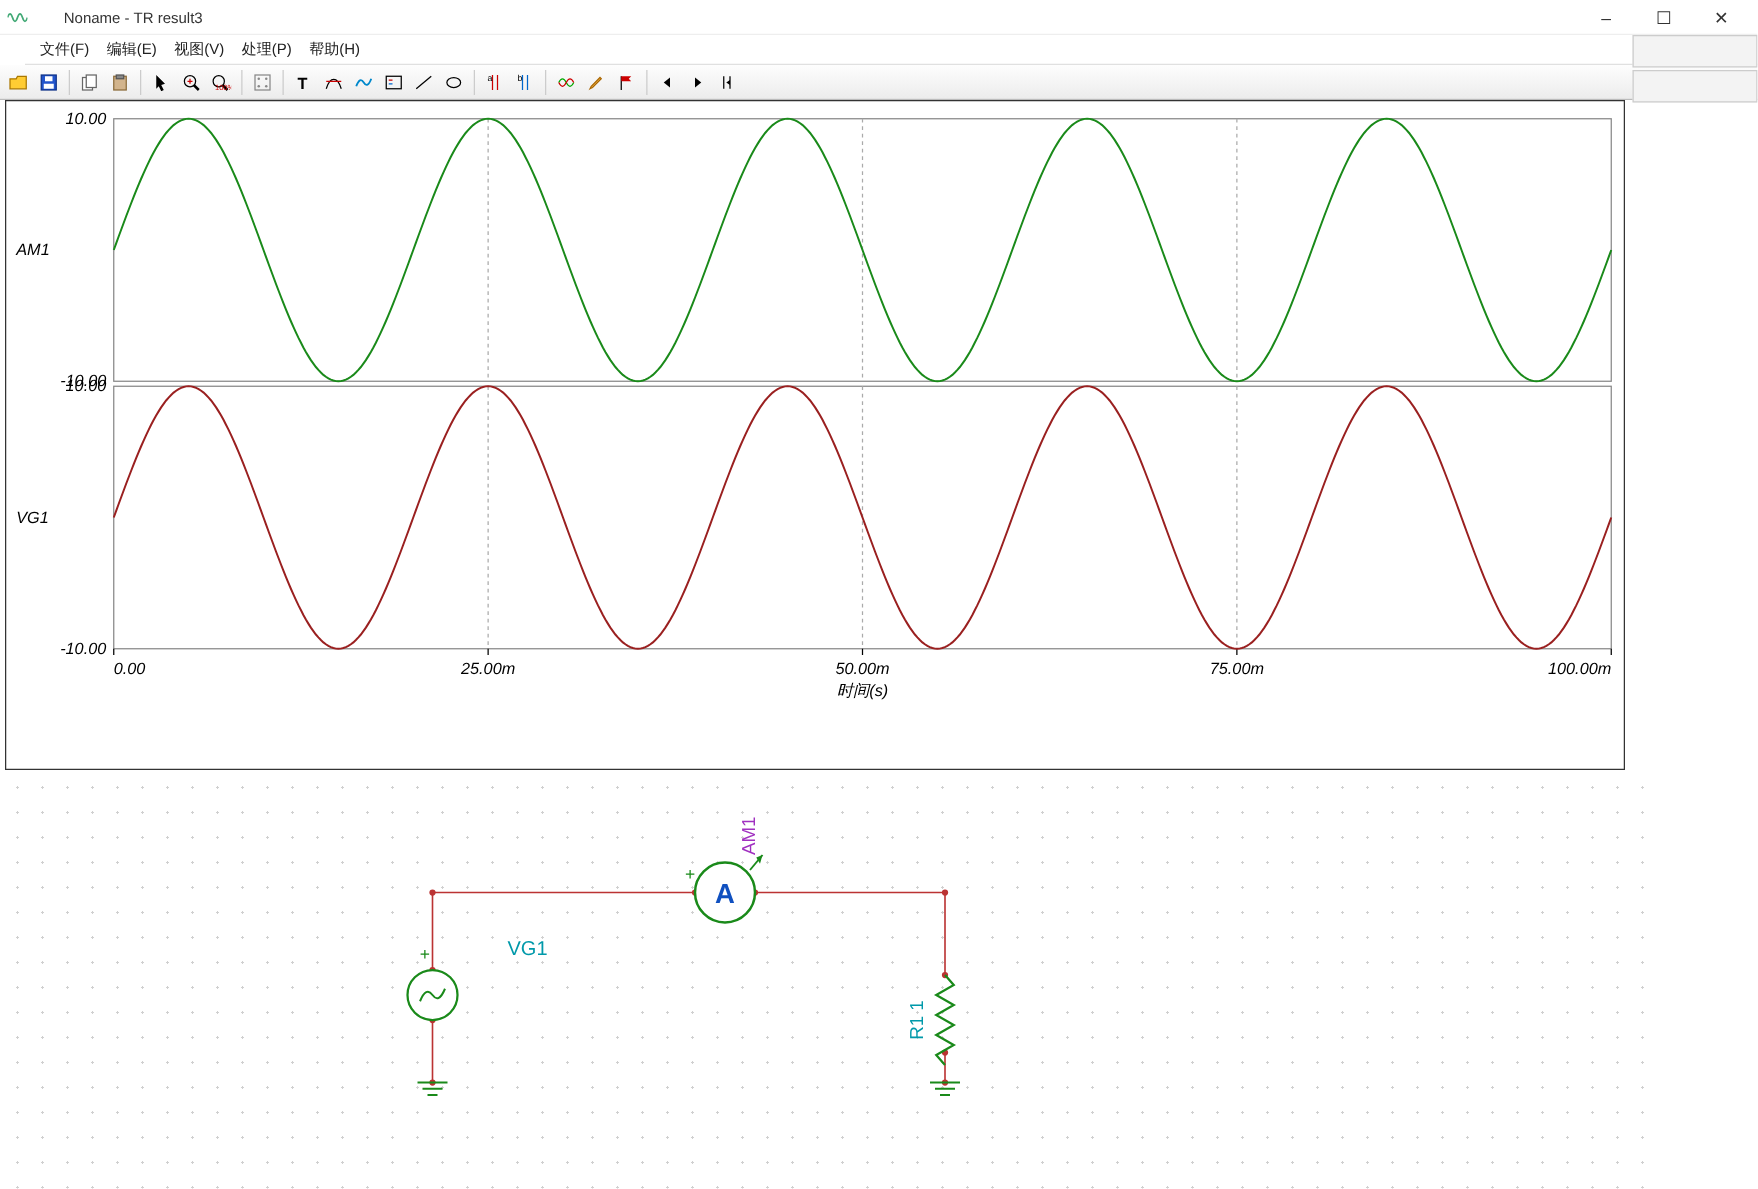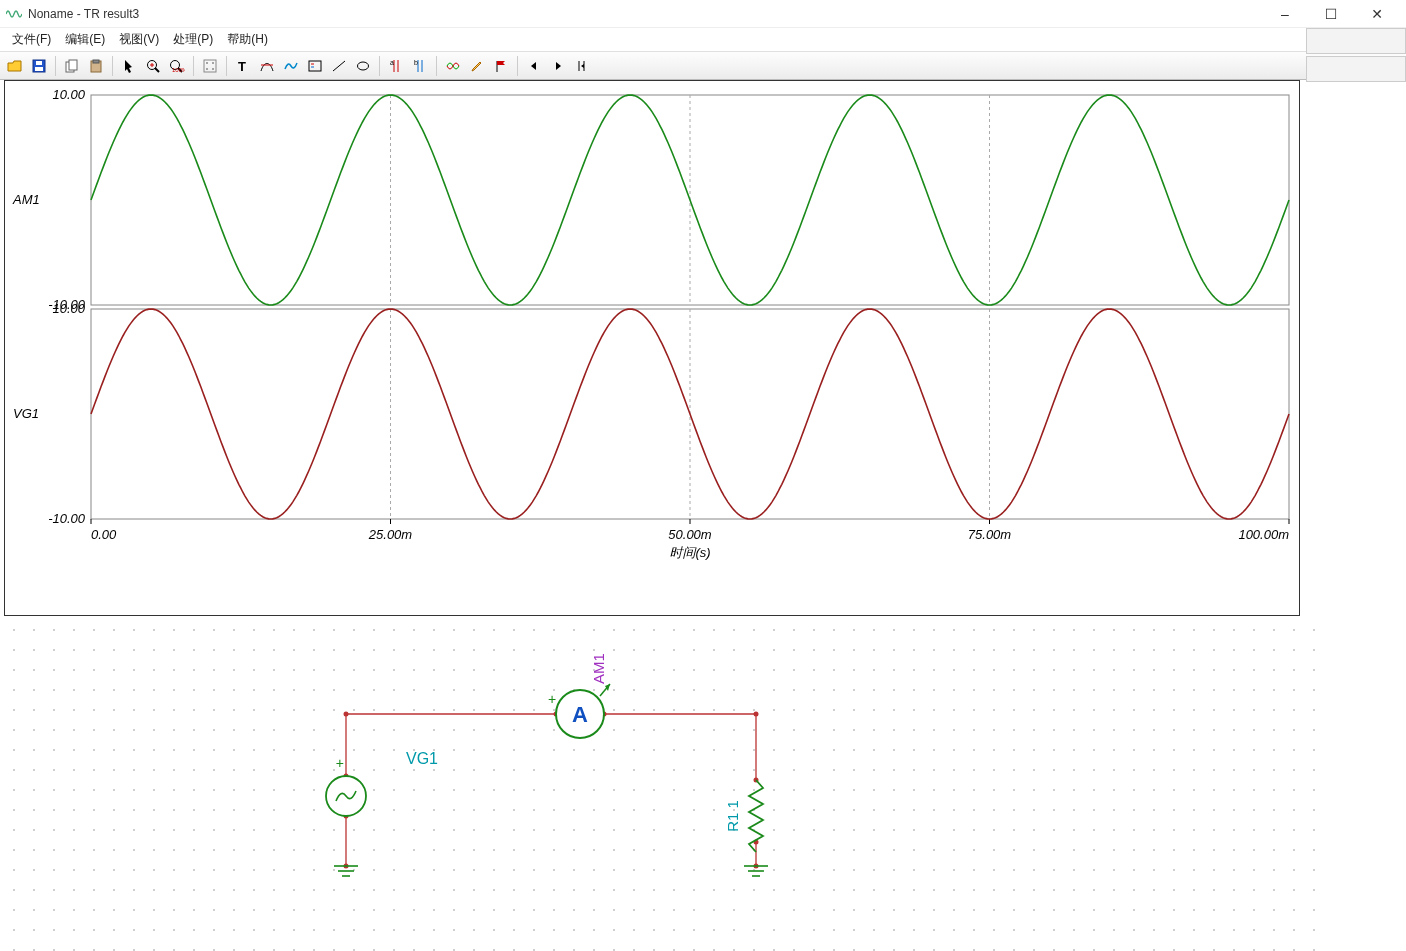--- a/index.html
+++ b/index.html
@@ -1,22 +1,22 @@
 <!DOCTYPE html>
 <html><head>
 <meta charset="utf-8">
 <style>
   * { box-sizing: border-box; margin: 0; padding: 0; }
   body { font-family: "Microsoft YaHei", Arial, sans-serif; font-size: 12px; background: #fff; width: 1406px; height: 951px; overflow: hidden; position: relative; }
   .titlebar { height: 28px; background: #fff; display: flex; align-items: center; padding: 0 6px; border-bottom: 1px solid #eee; }
   .titlebar-icon { width: 16px; height: 16px; margin-right: 6px; display:inline-flex; align-items:center; justify-content:center;}
-  .titlebar-text { flex: 1; font-size: 12px; color: #333; }
+  .titlebar-text { flex: 1; font-size: 12px; color: #333; margin-left: 23px; }
   .win-btns { display: flex; gap: 0; }
   .win-btn { width: 46px; height: 28px; display: flex; align-items: center; justify-content: center; color: #333; font-size: 14px; cursor: default;}
-  .menubar { height: 24px; background: #fff; display: flex; align-items: center; padding: 0 6px; gap: 2px; border-bottom: 1px solid #e0e0e0;}
+  .menubar { height: 24px; background: #fff; display: flex; align-items: center; padding: 0 6px; gap: 2px; border-bottom: 1px solid #e0e0e0; margin-left: 20px;}
   .menu-item { padding: 2px 6px; font-size: 12px; color: #222; cursor: default;}
   .toolbar { height: 28px; background: linear-gradient(#fdfdfd,#ececec); border-bottom: 1px solid #bbb; display: flex; align-items: center; padding: 0 4px; gap: 2px;}
   .tb-btn { width: 22px; height: 22px; display: flex; align-items: center; justify-content: center; border: 1px solid transparent; border-radius: 2px;}
   .tb-sep { width: 1px; height: 20px; background: #ccc; margin: 0 3px;}
   .plot-window { position: absolute; left: 4px; top: 80px; width: 1296px; height: 536px; border: 1px solid #333; background: #fff;}
   .plot-tabs { position: absolute; left: 0; bottom: 0; height: 18px; display: flex; background: #f4f4f4; width: 100%; border-top:1px solid #aaa;}
   .plot-tab { padding: 1px 8px; font-size: 11px; font-family: "Courier New", monospace; border-right: 1px solid #aaa; background: #f0f0f0; cursor: default;}
   .plot-tab.active { background: #fff; }
   .chart-area { position: absolute; left: 0; top: 0; right: 0; bottom: 18px; }
   .axis-text { font-family: Arial; font-size: 13px; font-style: italic; fill: #000; }

